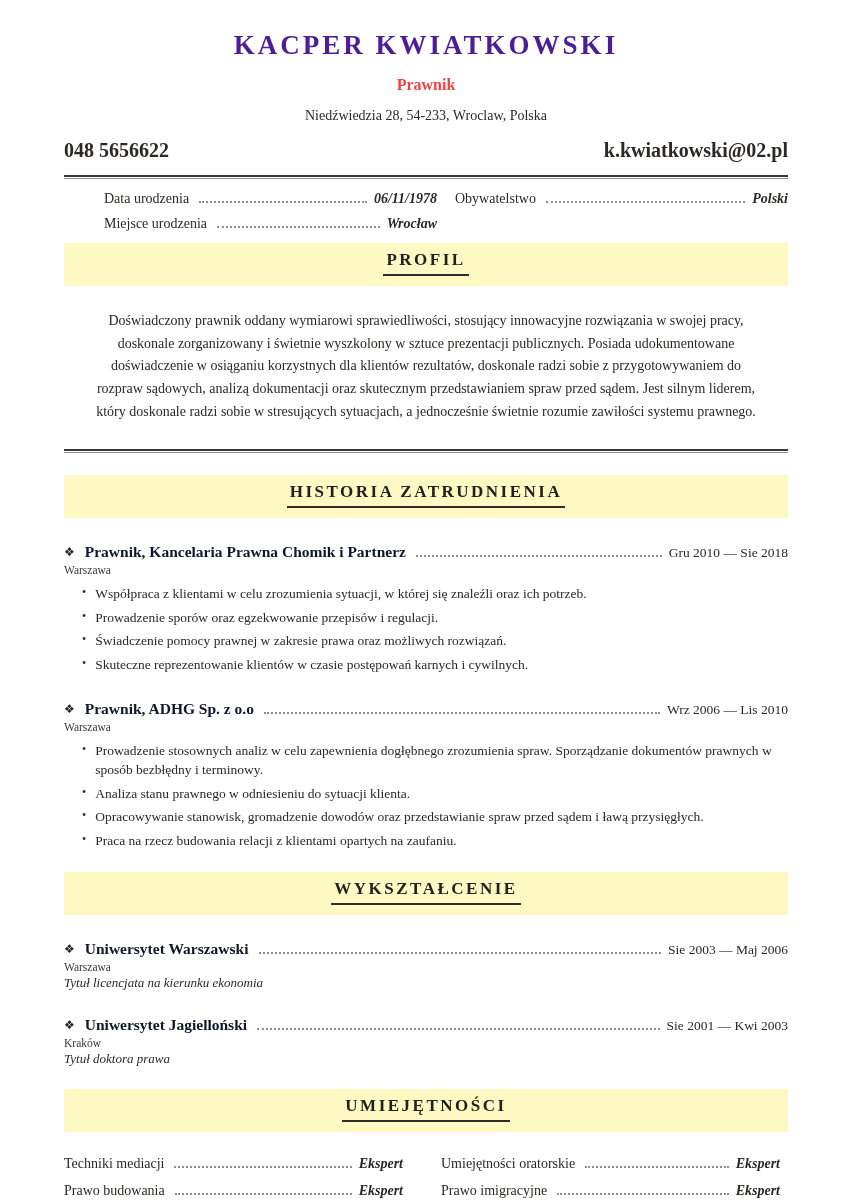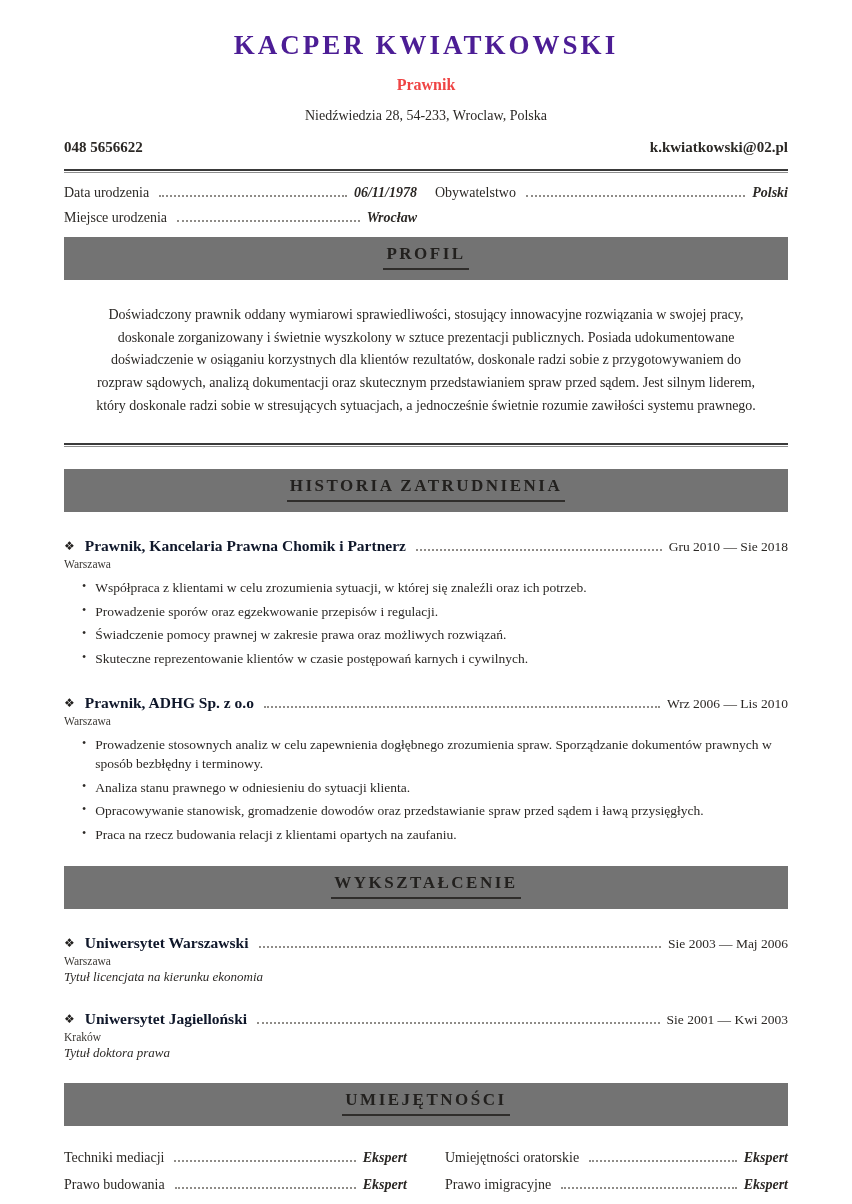--- a/index.html
+++ b/index.html
@@ -27,48 +27,48 @@
     margin-bottom: 14px;
     color: #ef4444;
   }
   .address {
     text-align: center;
     font-size: 14px;
     margin-bottom: 15px;
   }
   .contact-row {
     display: flex; justify-content: space-between; align-items: baseline;
-    font-size: 15px; font-weight: bold;
+    font-size: 20px; font-weight: bold;
     margin-bottom: 13px;
   }
 
   
   .double-rule {
     height: 4px;
     border-top: 2px solid #3a3a3a;
     border-bottom: 1px solid #8f8f8f;
   }
   .dots {
     flex: 1 1 auto;
     border-bottom: 2px dotted #8f8c88;
     margin: 0 7px 4px 10px;
     min-width: 20px;
   }
 
   
   .details { padding: 12px 0 2px 0; }
-  .details-row { display: flex; gap: 18px; margin-bottom: 9px; }
+  .details-row { display: flex; gap: 18px; margin-bottom: 9px; margin-left: 40px; }
   .field { flex: 1 1 0; display: flex; align-items: flex-end; font-size: 14px; }
   .field .label { white-space: nowrap; }
   .field .value { white-space: nowrap; font-weight: bold; font-style: italic; }
   .field.empty { visibility: hidden; }
 
   
   .section-strip {
-    background: #737373;
+    background: #fef9c3;
     text-align: center;
     padding: 7px 0 10px 0;
   }
   .section-title {
     display: inline-block;
     font-size: 17px; font-weight: bold;
     letter-spacing: 2.5px;
     color: #22201e;
     border-bottom: 2px solid #2f2d2b;
     padding: 0 3px 4px 3px;
@@ -102,21 +102,21 @@
   .bullet-glyph { margin-right: 9px; font-size: 12px; }
 
   .section-block { margin-top: 22px; }
 
   
   .skills-grid {
     display: grid;
     grid-template-columns: 1fr 1fr;
     column-gap: 38px;
     row-gap: 11px;
-    margin: 24px 0 26px 0;
+    margin: 24px 8px 26px 0;
   }
 </style>
 </head>
 <body>
 
 <div class="page">
 
   <header>
     <div class="name">KACPER KWIATKOWSKI</div>
     <div class="role">Prawnik</div>

